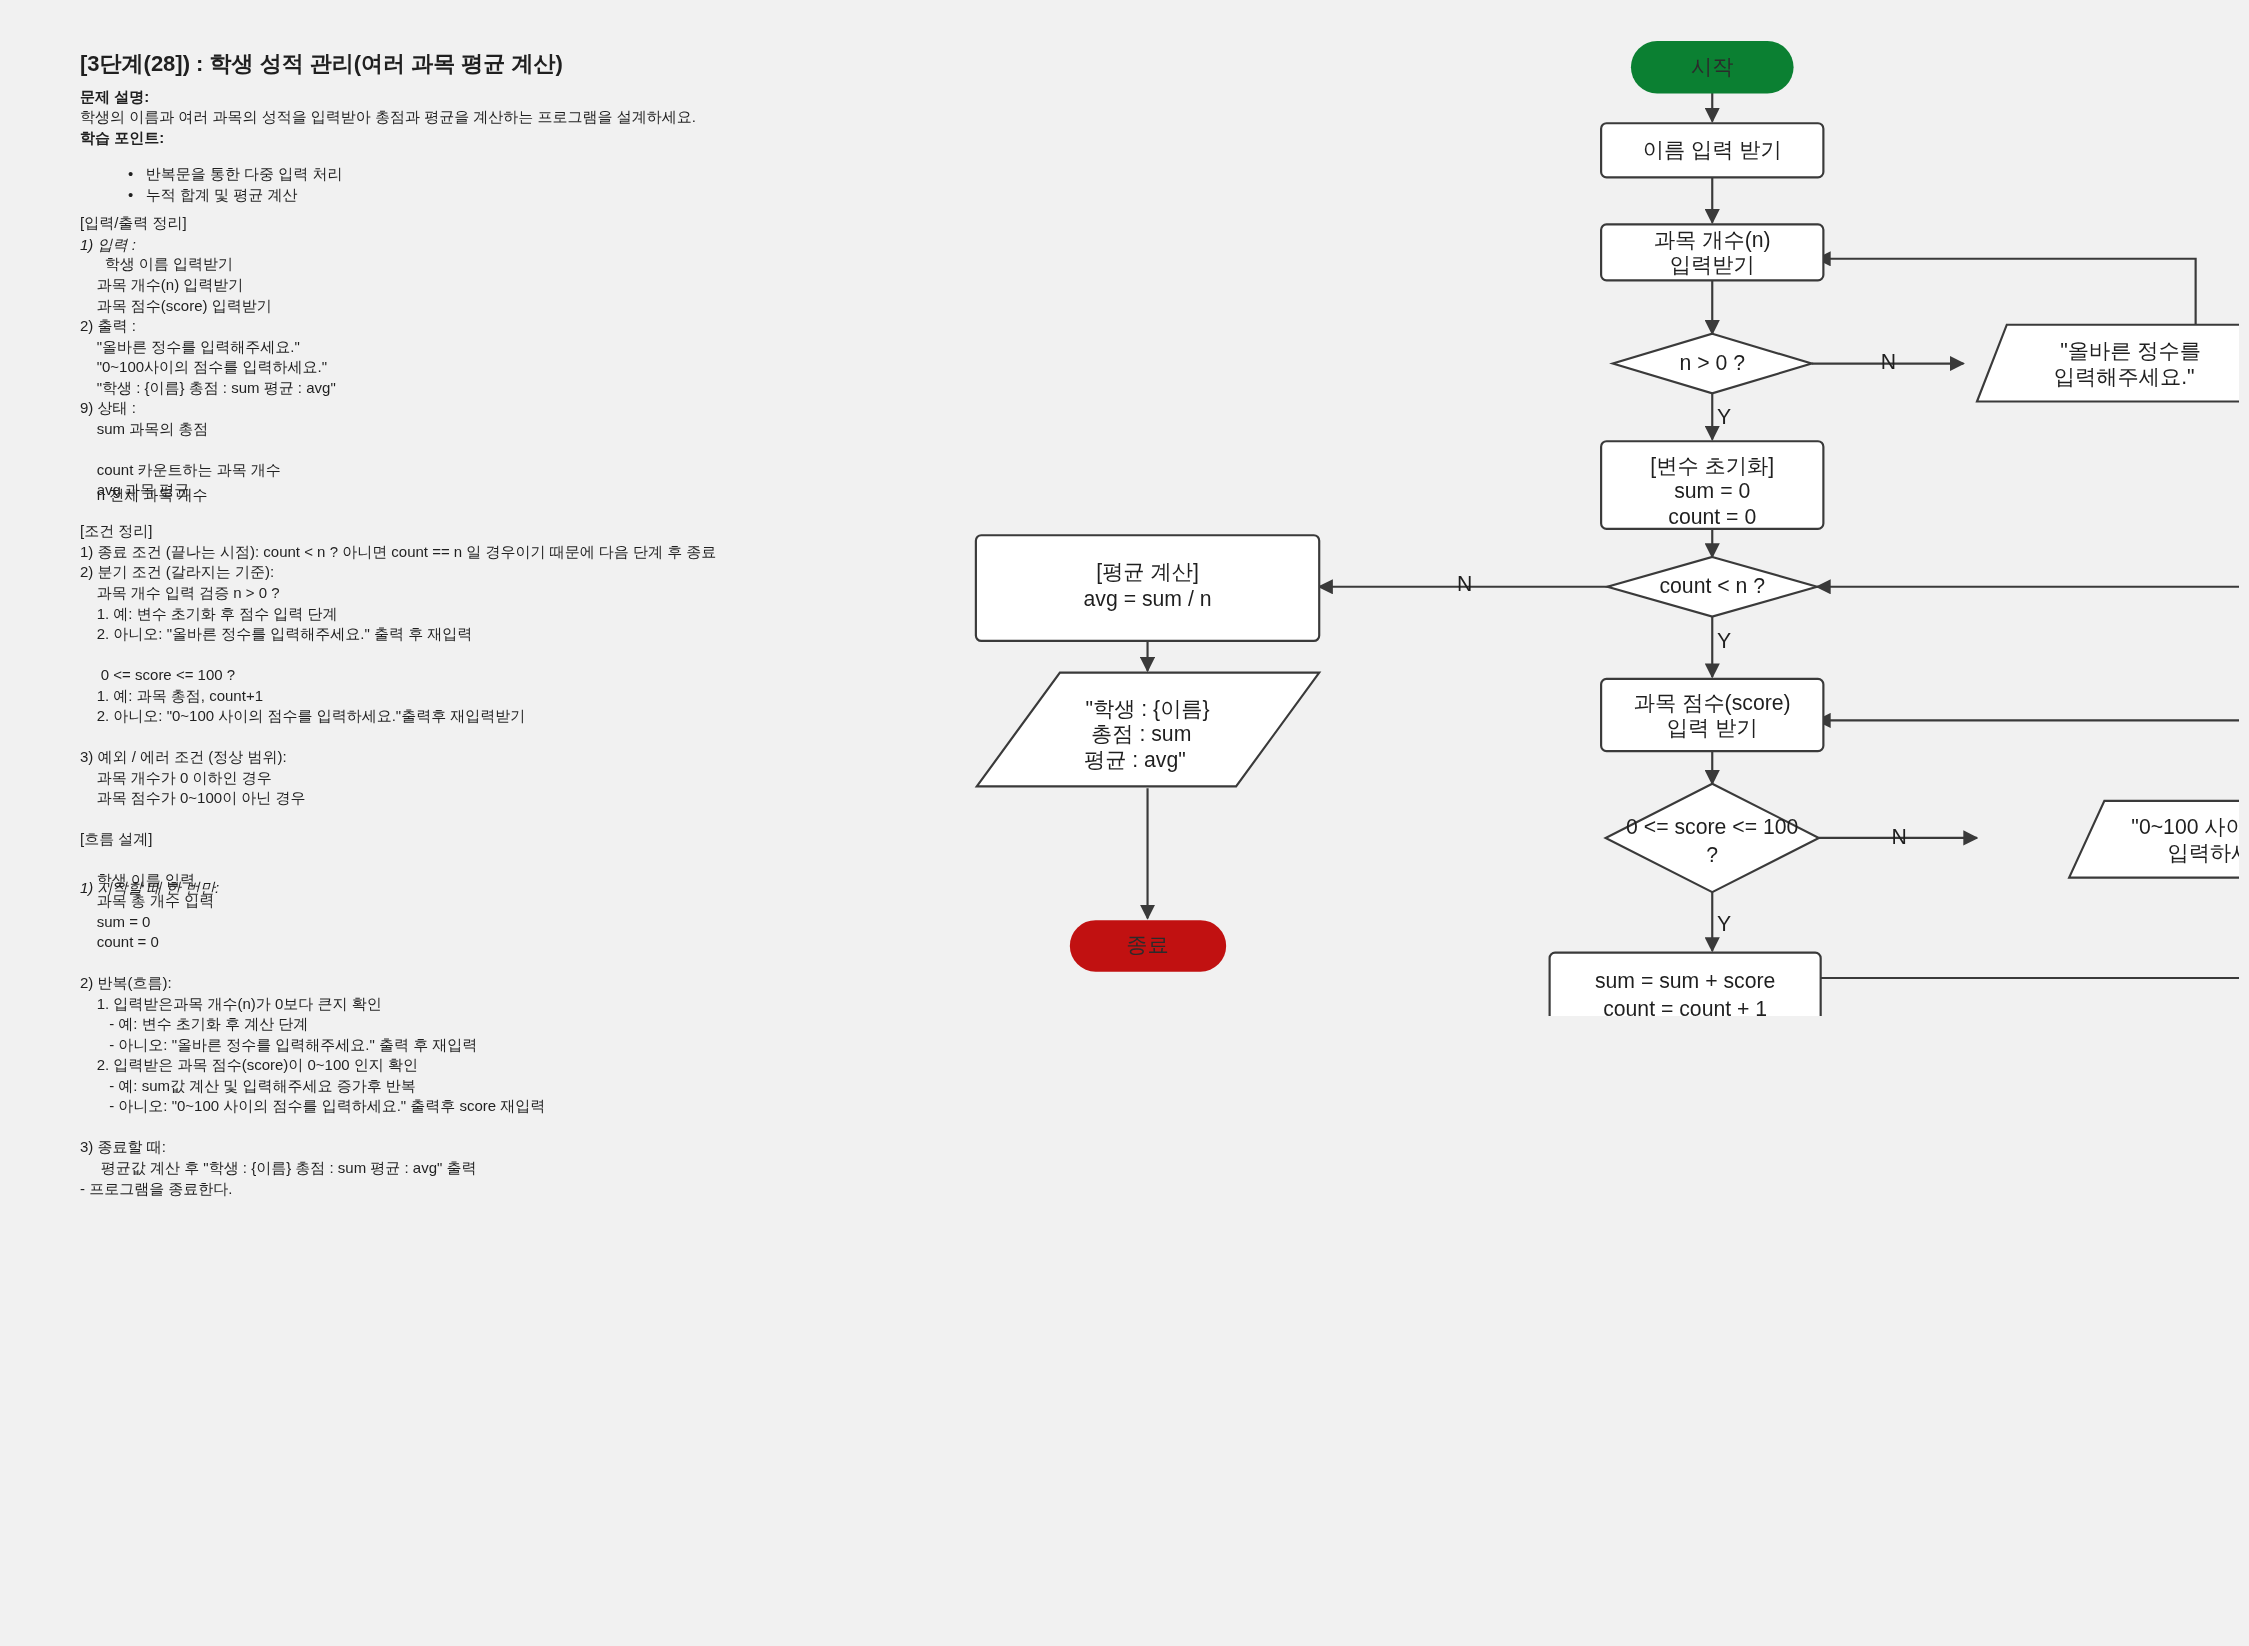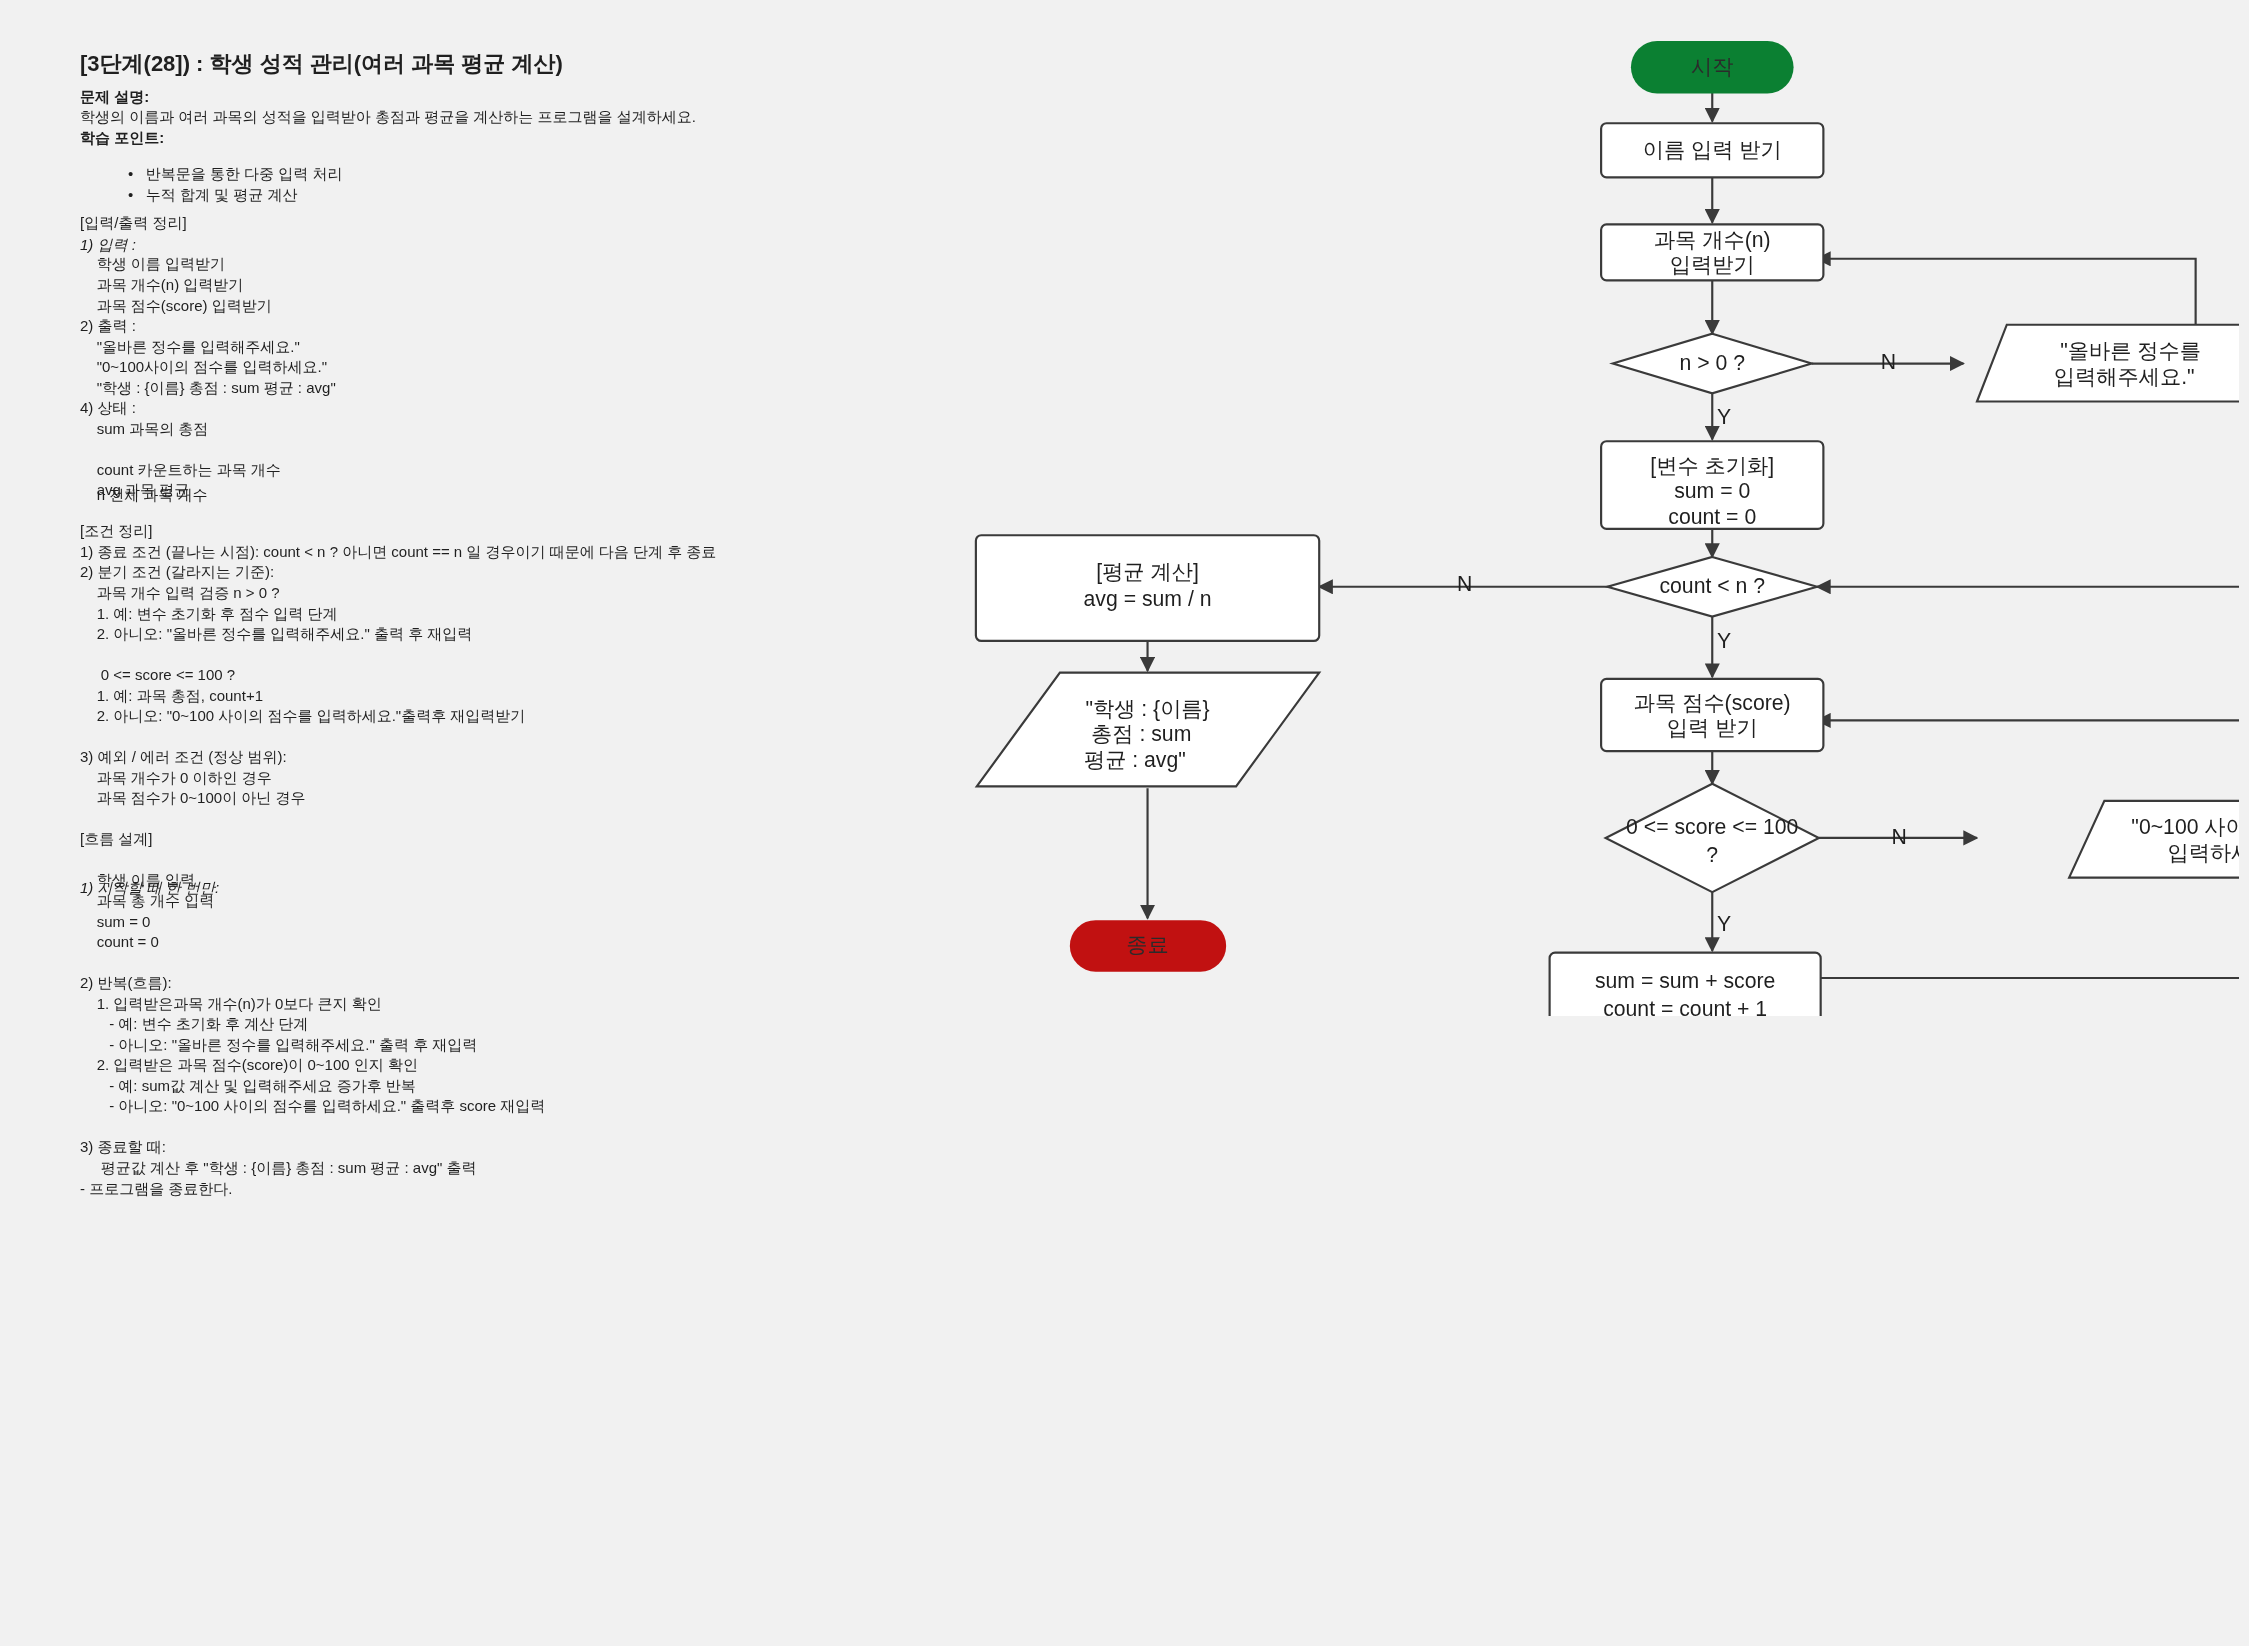--- a/index.html
+++ b/index.html
@@ -67,28 +67,28 @@
 
     <div class="nline" style="left:23px;top:98px;">
       <span>•&nbsp;&nbsp; </span><span>반복문을 통한 다중 입력 처리</span>
     </div>
     <div class="nline" style="left:23px;top:119px;">
       <span>•&nbsp;&nbsp; </span><span>누적 합계 및 평균 계산</span>
     </div>
 
     <div class="nline" style="left:0;top:162px;">[입력/출력 정리]</div>
     <div class="nline" style="left:0;top:184px;font-style:italic;">1) 입력 :</div>
-    <div class="nline" style="left:0;top:203px;">    학생 이름 입력받기</div>
+    <div class="nline" style="left:8px;top:203px;">    학생 이름 입력받기</div>
     <div class="nline" style="left:0;top:224px;">    과목 개수(n) 입력받기</div>
     <div class="nline" style="left:0;top:245px;">    과목 점수(score) 입력받기</div>
     <div class="nline" style="left:0;top:265px;">2) 출력 :</div>
     <div class="nline" style="left:0;top:286px;">    "올바른 정수를 입력해주세요."</div>
     <div class="nline" style="left:0;top:306px;">    "0~100사이의 점수를 입력하세요."</div>
     <div class="nline" style="left:0;top:327px;">    "학생 : {이름} 총점 : sum 평균 : avg"</div>
-    <div class="nline" style="left:0;top:347px;">4) 상태 :</div>
+    <div class="nline" style="left:0;top:347px;">9) 상태 :</div>
     <div class="nline" style="left:0;top:368px;">    sum 과목의 총점</div>
     <div class="nline" style="left:0;top:404px;margin-top:30px;">    n 전체 과목 개수</div>
     <div class="nline" style="left:0;top:409px;">    count 카운트하는 과목 개수</div>
     <div class="nline" style="left:0;top:429px;">    avg 과목 평균</div>
 
     <div class="nline" style="left:0;top:470px;">[조건 정리]</div>
     <div class="nline" style="left:0;top:491px;">1) 종료 조건 (끝나는 시점): count &lt; n ? 아니면 count == n 일 경우이기 때문에 다음 단계 후 종료</div>
     <div class="nline" style="left:0;top:511px;">2) 분기 조건 (갈라지는 기준):</div>
     <div class="nline" style="left:0;top:532px;">    과목 개수 입력 검증 n &gt; 0 ?</div>
     <div class="nline" style="left:0;top:553px;">    1. 예: 변수 초기화 후 점수 입력 단계</div>

